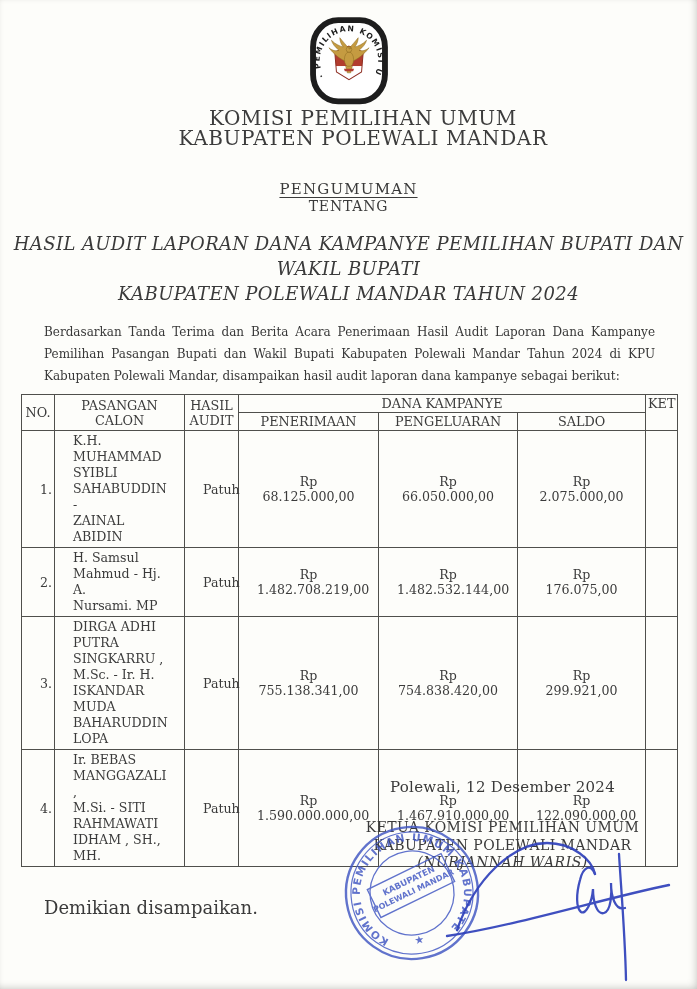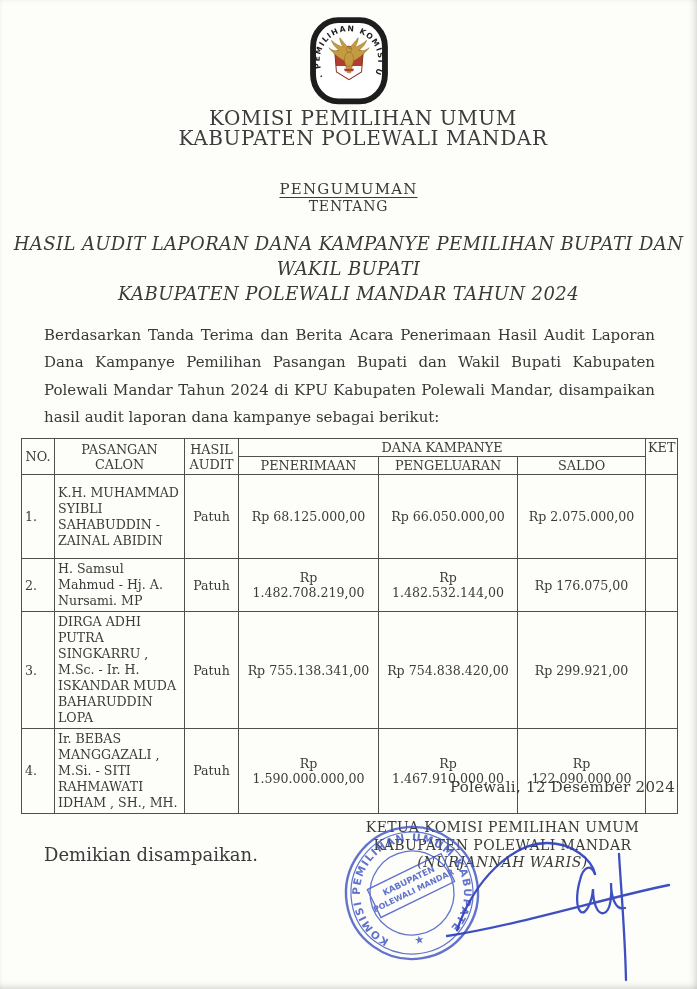--- a/index.html
+++ b/index.html
@@ -24,42 +24,42 @@
   .title-block { text-align:center; }
   .announcement-title { margin-top:32px; font-size:15px; letter-spacing:1.2px; text-decoration:underline; text-underline-offset:3px;text-align:center; }
   .number-line { margin-top:15px; font-size:15px; letter-spacing:.6px; }
   .about-label { margin-top:0; font-size:14px; letter-spacing:.8px; }
   .subject-line { font-size:18px; letter-spacing:.4px; line-height:25px;font-style:italic; }
   .subject-line.first { margin-top:17px; }
 
   
   .body-paragraph {
     margin:16px 42px 0 44px;
-    font-size:15px; line-height:1.82;
+    font-size:12px; line-height:1.82;
     text-align:justify;
     color:#383838;
   }
 
   
   table.audit { border-collapse:collapse; table-layout:fixed; width:656px; margin:7px 0 0 21px; }
   table.audit th, table.audit td { border:1px solid #4f4f4c; font-weight:normal; color:#3b3b3b; }
   table.audit th { font-size:12.8px; padding:1px 2px; text-align:center; }
-  table.audit td { font-size:12.6px; padding:2px 3px; }
+  table.audit td { font-size:12.6px; padding:2px 18px; }
   col.c-no{width:33px} col.c-name{width:130px} col.c-audit{width:54px}
   col.c-in{width:140px} col.c-out{width:139px} col.c-bal{width:128px} col.c-ket{width:32px}
   th.ket-head { vertical-align:top; padding-top:3px; }
   td.no-cell { text-align:left; padding-left:7px; vertical-align:middle; }
   td.name-cell { text-align:left; padding:3px 2px 3px 8px; vertical-align:middle; white-space:pre-line; line-height:1.27; }
   td.audit-cell, td.amount-cell { text-align:center; vertical-align:middle; }
   tr.r1 td { height:84px; } tr.r2 td { height:48px; } tr.r3 td { height:106px; } tr.r4 td { height:78px; }
 
   
   .closing-line { margin:30px 0 0 44px; font-size:18px; }
   .sign-block { position:absolute; left:330px; top:778px; width:345px; text-align:center; }
-  .place-date { font-size:15px; letter-spacing:.3px;text-align:right; }
+  .place-date { font-size:15px; letter-spacing:.3px; }
   .signatory-title { font-size:14px; letter-spacing:.4px; line-height:18px; }
   .signatory-title.first { margin-top:22px; }
   .signatory-name { font-size:14px; letter-spacing:.5px;font-style:italic; }
 
   .stamp-svg { position:absolute; left:337px; top:818px; pointer-events:none; }
   .sig-svg { position:absolute; left:445px; top:828px; pointer-events:none; }
   .logo-svg { display:block; }
 </style>
 </head>
 <body>

